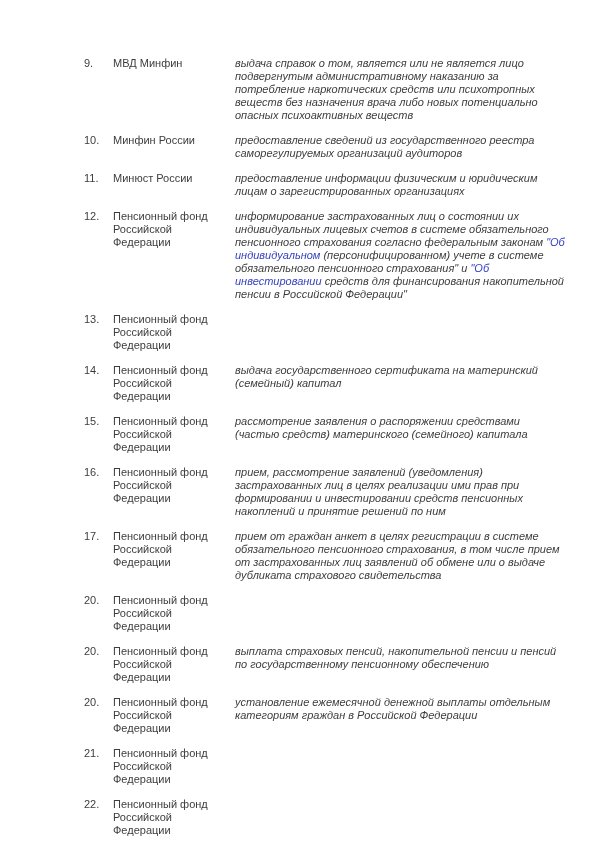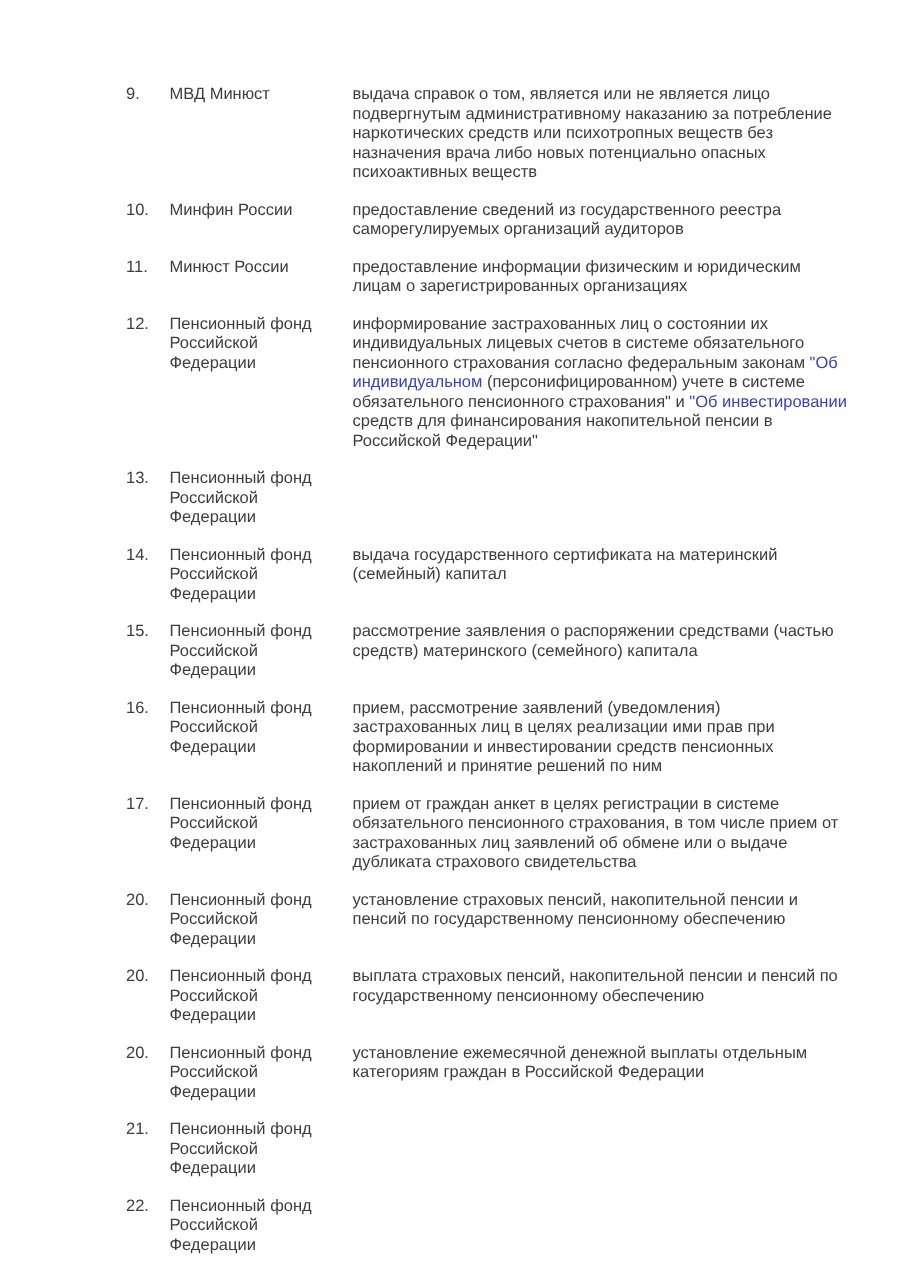--- a/index.html
+++ b/index.html
@@ -34,35 +34,36 @@
     width: 29px;
   }
   .col-agency {
     flex: none;
     width: 114px;
     padding-right: 8px;
   }
   .col-desc {
     flex: none;
     width: 331px;
+    font-style: italic;
   }
   .law-link {
     color: var(--link-color, #3642c1);
     text-decoration: none;
     cursor: pointer;
   }
 </style>
 </head>
 <body>
 
 <div class="page" style="--page-bg: #ffffff; --text-color: #3d3d3d; --link-color: #3642c1;">
   <div class="services-table" id="services-table">
       <div class="row">
         <div class="col-num">9.</div>
-        <div class="col-agency">МВД Минюст</div>
+        <div class="col-agency">МВД Минфин</div>
         <div class="col-desc"><span>выдача справок о том, является или не является лицо подвергнутым административному наказанию за потребление наркотических средств или психотропных веществ без назначения врача либо новых потенциально опасных психоактивных веществ</span></div>
       </div>
       <div class="row">
         <div class="col-num">10.</div>
         <div class="col-agency">Минфин России</div>
         <div class="col-desc"><span>предоставление сведений из государственного реестра саморегулируемых организаций аудиторов</span></div>
       </div>
       <div class="row">
         <div class="col-num">11.</div>
         <div class="col-agency">Минюст России</div>
@@ -93,21 +94,20 @@
         <div class="col-desc"><span>прием, рассмотрение заявлений (уведомления) застрахованных лиц в целях реализации ими прав при формировании и инвестировании средств пенсионных накоплений и принятие решений по ним</span></div>
       </div>
       <div class="row">
         <div class="col-num">17.</div>
         <div class="col-agency">Пенсионный фонд Российской Федерации</div>
         <div class="col-desc"><span>прием от граждан анкет в целях регистрации в системе обязательного пенсионного страхования, в том числе прием от застрахованных лиц заявлений об обмене или о выдаче дубликата страхового свидетельства</span></div>
       </div>
       <div class="row">
         <div class="col-num">20.</div>
         <div class="col-agency">Пенсионный фонд Российской Федерации</div>
-        <div class="col-desc"><span>установление страховых пенсий, накопительной пенсии и пенсий по государственному пенсионному обеспечению</span></div>
       </div>
       <div class="row">
         <div class="col-num">20.</div>
         <div class="col-agency">Пенсионный фонд Российской Федерации</div>
         <div class="col-desc"><span>выплата страховых пенсий, накопительной пенсии и пенсий по государственному пенсионному обеспечению</span></div>
       </div>
       <div class="row">
         <div class="col-num">20.</div>
         <div class="col-agency">Пенсионный фонд Российской Федерации</div>
         <div class="col-desc"><span>установление ежемесячной денежной выплаты отдельным категориям граждан в Российской Федерации</span></div>

